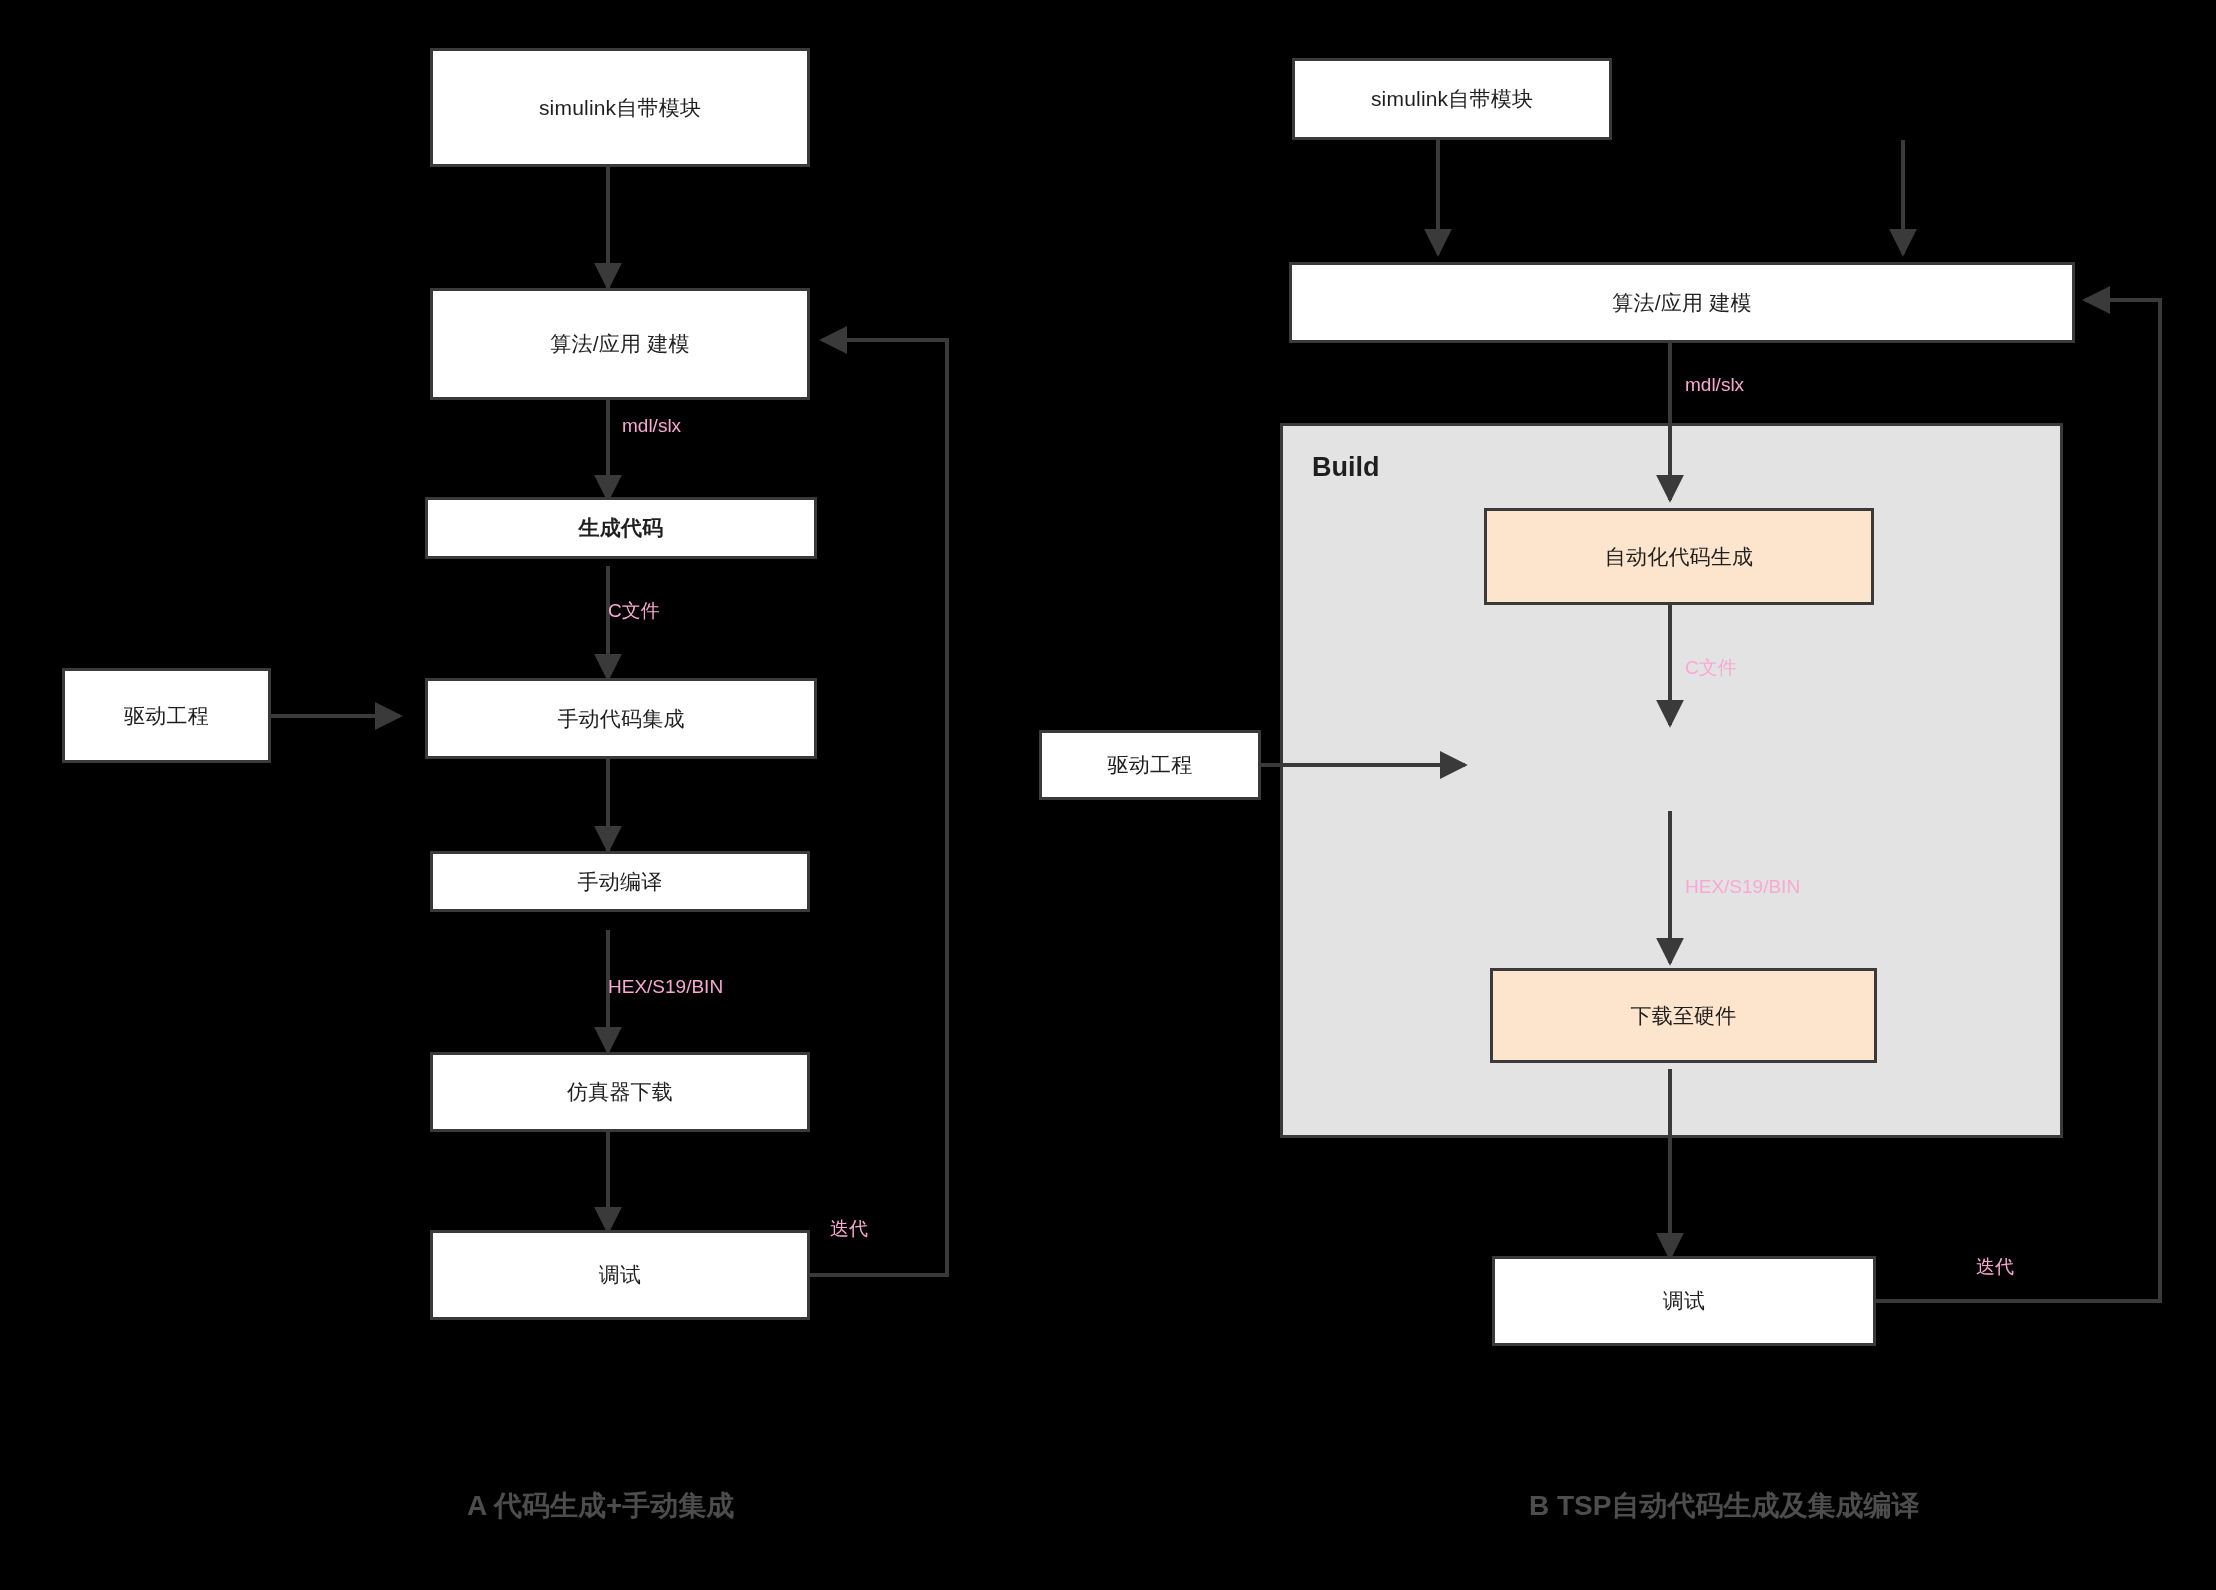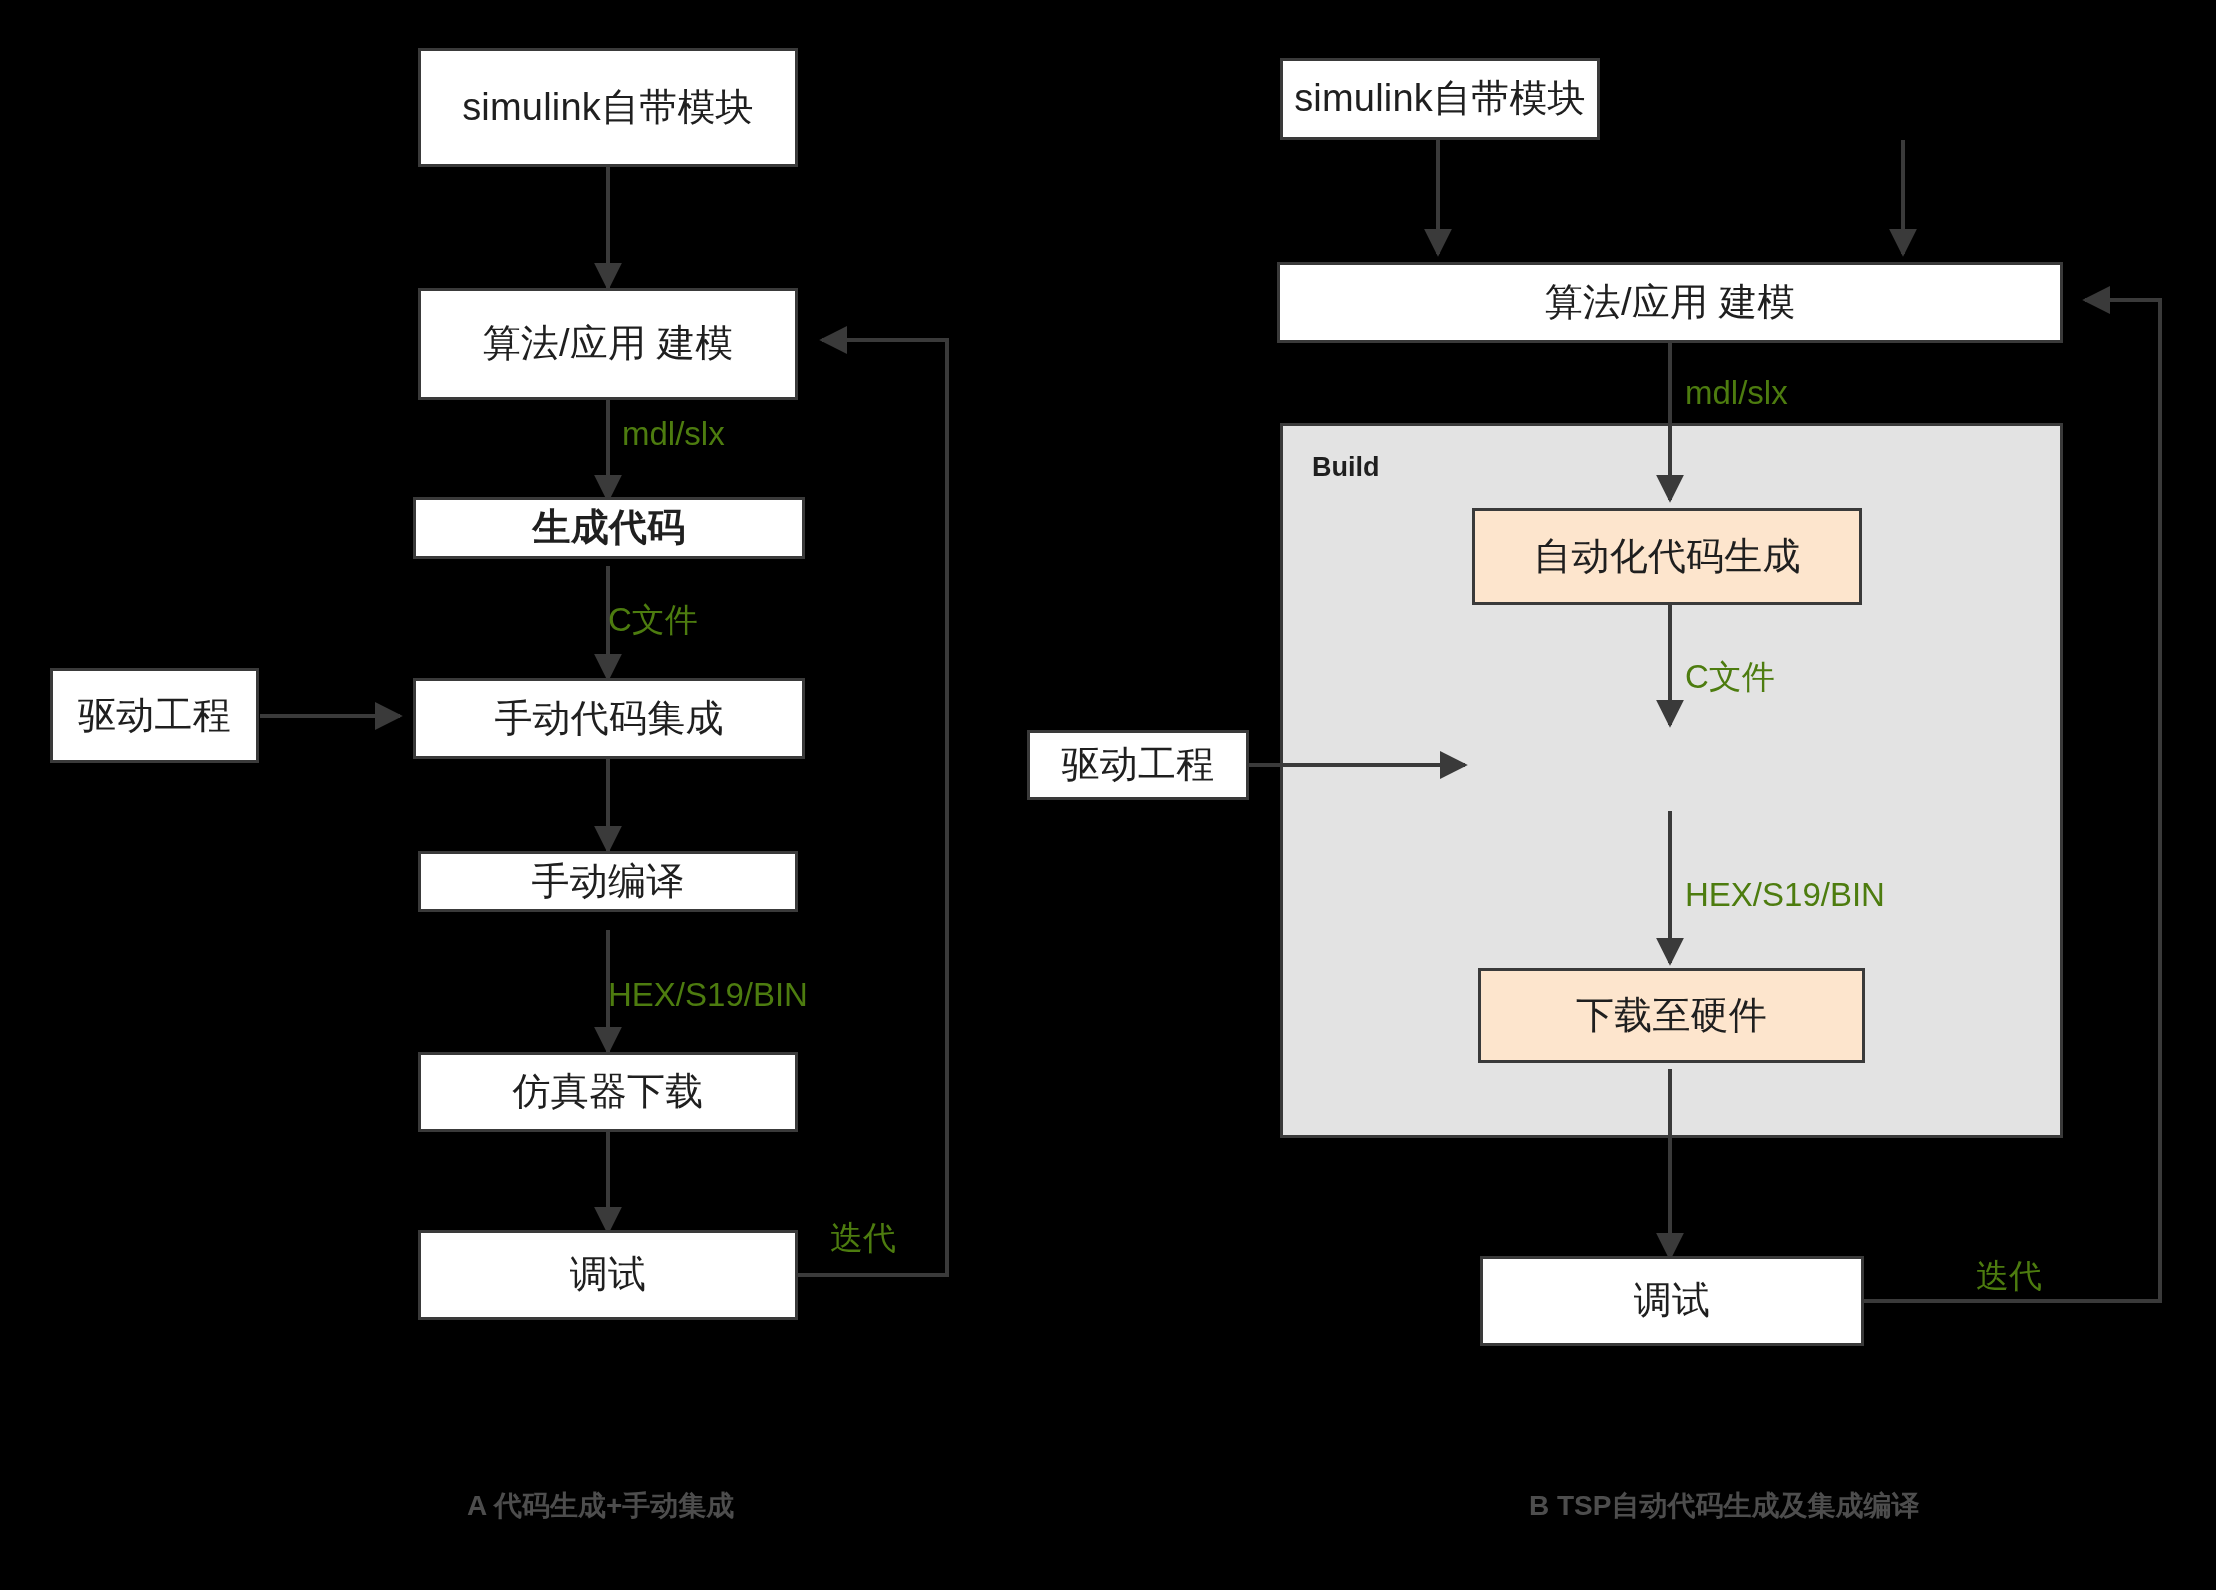--- a/index.html
+++ b/index.html
@@ -22,25 +22,26 @@
   }
   .node {
     position: absolute;
     box-sizing: border-box;
     border: 3px solid #3a3a3a;
     background: #ffffff;
     display: flex;
     align-items: center;
     justify-content: center;
     color: #1f1f1f;
-    font-size: 38px;
+    font-size: 21px;
     line-height: 1.2;
     letter-spacing: 0.2px;
     white-space: nowrap;
     z-index: 3;
+    margin-left: 12px;
   }
   .node.orange {
     background: #fde5cd;
   }
   .group-box {
     position: absolute;
     box-sizing: border-box;
     border: 3px solid #3a3a3a;
     background: #e3e3e3;
     z-index: 1;
@@ -48,22 +49,22 @@
   .group-title {
     position: absolute;
     font-size: 27px;
     font-weight: bold;
     color: #1f1f1f;
     z-index: 4;
     white-space: nowrap;
   }
   .edge-label {
     position: absolute;
-    font-size: 33px;
-    color: #4d7c0f;
+    font-size: 19px;
+    color: #f9a8d4;
     white-space: nowrap;
     z-index: 5;
   }
   .caption {
     position: absolute;
     font-size: 28px;
     font-weight: bold;
     color: #4d4d4d;
     white-space: nowrap;
     z-index: 5;

